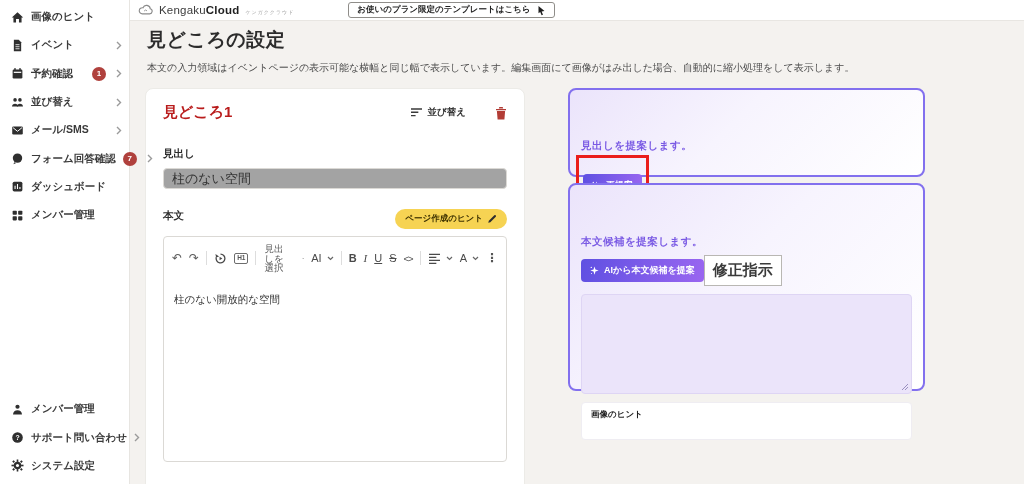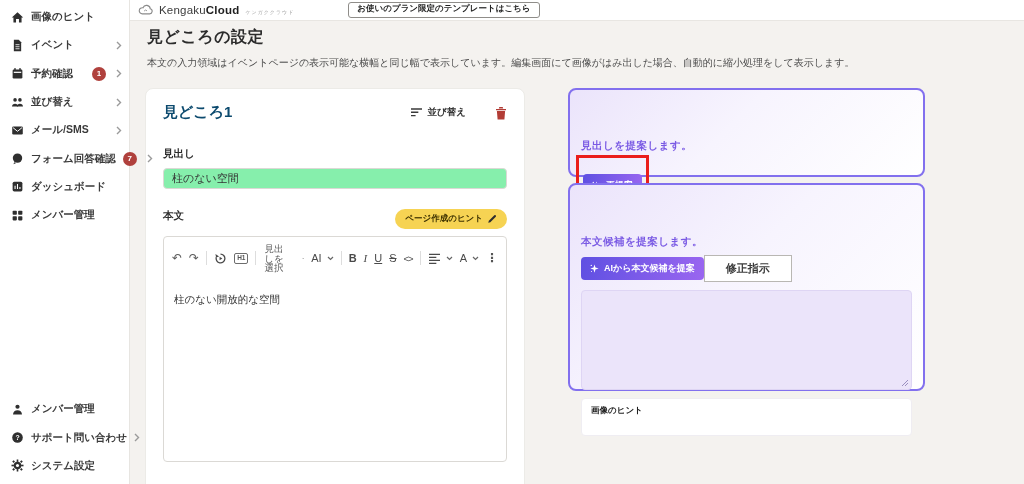--- a/index.html
+++ b/index.html
@@ -27,39 +27,39 @@
   
   .topbar { position:absolute; left:130px; top:0; width:894px; height:21px; background:#fff;
     border-bottom:1px solid #e8e6e2; display:flex; align-items:center; padding-left:8px; }
   .logo { display:flex; align-items:baseline; gap:4px; }
   .logo svg { align-self:center; }
   .logo-text { font-size:11.5px; color:#3c3c3c; letter-spacing:.2px; }
   .logo-text b { font-weight:800; color:#1f1f1f; }
   .logo-tag { font-size:5px; color:#9a9a9a; letter-spacing:1px; margin-left:2px; }
   .plan-btn { margin-left:54px; display:flex; align-items:center; gap:6px; background:#fff;
     border:1px solid #8f8d89; border-radius:3px; height:16px; padding:0 8px;
-    font-size:8.5px; font-weight:700; color:#1f1f1f; cursor:pointer; white-space:nowrap;flex-direction:column; }
+    font-size:8.5px; font-weight:700; color:#1f1f1f; cursor:pointer; white-space:nowrap; }
 
   
   .page-head { position:absolute; left:147px; top:27px; }
-  .page-title { font-size:16px; font-weight:800; color:#2c2c2c; letter-spacing:.5px; }
+  .page-title { font-size:19px; font-weight:800; color:#2c2c2c; letter-spacing:.5px; }
   .page-desc { margin-top:8px; font-size:10px; color:#4c4c4c; white-space:nowrap; }
 
   
   .card { position:absolute; left:145px; top:88px; width:380px; height:420px; background:#fff;
     border:1px solid #ecebe7; border-radius:8px; padding:14px 17px; }
   .card-head { display:flex; align-items:center; }
-  .card-title { font-size:15px; font-weight:800; color:#0c4a6e; }
+  .card-title { font-size:15px; font-weight:800; color:#b91c1c; }
   .card-actions { margin-left:auto; display:flex; align-items:center; gap:29px; }
   .sort-btn { display:flex; align-items:center; gap:5px; font-size:9.5px; font-weight:700;
     color:#333; background:none; border:none; cursor:pointer; }
   .trash-btn { background:none; border:none; cursor:pointer; line-height:0; }
   .field-label { margin-top:25px; font-size:10.5px; font-weight:700; color:#2c2c2c; }
   .text-input { margin-top:7px; width:100%; height:21px; border:1px solid #dbd9d5; border-radius:4px;
-    font-size:11px; color:#333; padding:0 8px; font-family:inherit; background:#86efac; }
+    font-size:13px; color:#333; padding:0 8px; font-family:inherit; background:#a3a3a3; }
   .body-row { margin-top:20px; display:flex; align-items:flex-start; }
   .hint-pill { margin-left:auto; display:flex; align-items:center; gap:4px; background:#f6d353;
     border:none; border-radius:10px; padding:4px 10px; font-size:8.5px; font-weight:700;
     color:#3e3200; cursor:pointer; }
 
   
   .editor { margin-top:7px; border:1px solid #dbd9d5; border-radius:4px; height:226px; }
   .toolbar { display:flex; align-items:center; gap:7px; padding:7px 8px; color:#4a4a4a; }
   .tb { display:flex; align-items:center; gap:2px; background:none; border:none; color:#4a4a4a;
     font-size:11px; cursor:pointer; font-family:inherit; padding:0; line-height:1; }
@@ -83,22 +83,22 @@
   .panel-1 { top:88px; height:89px; padding:9px 11px; }
   .panel-2 { top:183px; height:208px; padding:10px 11px; }
   .panel-title { font-size:10.5px; font-weight:700; color:#7a5ae4; letter-spacing:.5px;margin-top:40px; }
   .annotation-box { display:inline-block; border:3px solid #ea1e1b; padding:16px 4px;
     margin:2px 0 0 -5px; }
   .ai-btn { display:flex; align-items:center; gap:5px; border:none; border-radius:4px;
     background:linear-gradient(100deg,#5f50e2,#9a66f0); color:#fff; font-size:9px; font-weight:700;
     padding:5px 9px; cursor:pointer; font-family:inherit; white-space:nowrap; }
   .gray-bar { margin-top:4px; height:23px; background:#e3e0df; border-radius:5px; }
   .btn-row { margin-top:6px; display:flex; align-items:center; }
-  .revise-btn { background:#fff; border:1px solid #b9b7b3; border-radius:0; font-size:11px;
-    font-weight:600; color:#3a3a3a; padding:5px 21px; cursor:pointer; font-family:inherit; }
+  .revise-btn { background:#fff; border:1px solid #b9b7b3; border-radius:0; font-size:15px;
+    font-weight:600; color:#3a3a3a; padding:5px 8px; cursor:pointer; font-family:inherit; }
   .lavender-area { margin-top:8px; height:100px; background:#ebe4fa; border:1px solid #ded5f4;
     border-radius:4px; position:relative; }
   .resize-handle { position:absolute; right:2px; bottom:2px; width:8px; height:8px; }
   .image-hint-box { margin-top:8px; background:#fff; border:1px solid #efedf2; border-radius:4px;
     height:38px; padding:6px 9px; cursor:text; }
   .image-hint-label { font-size:8.5px; font-weight:700; color:#1e1e1e; }
 </style>
 </head>
 <body>
 

